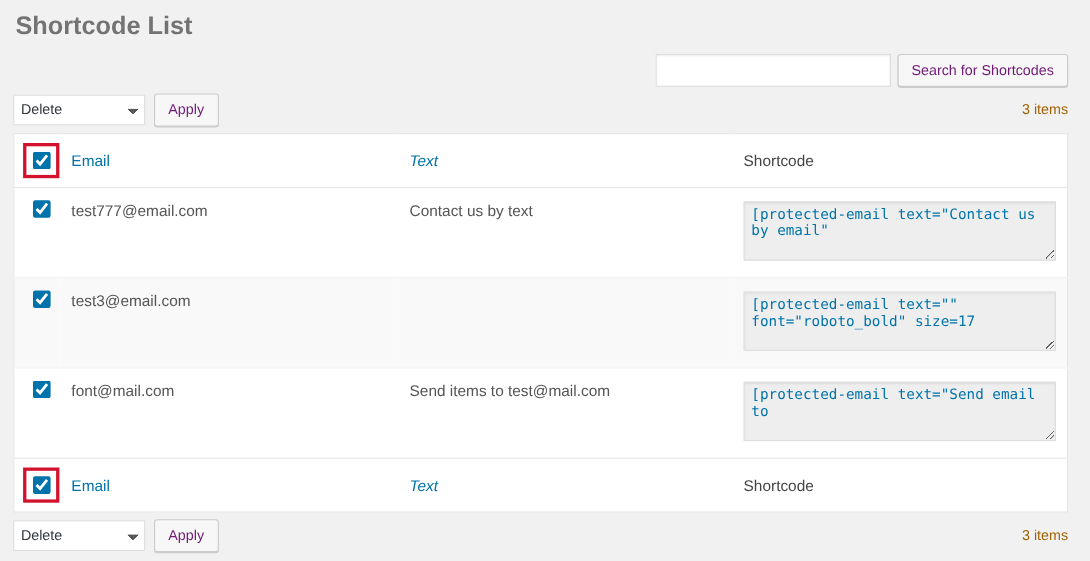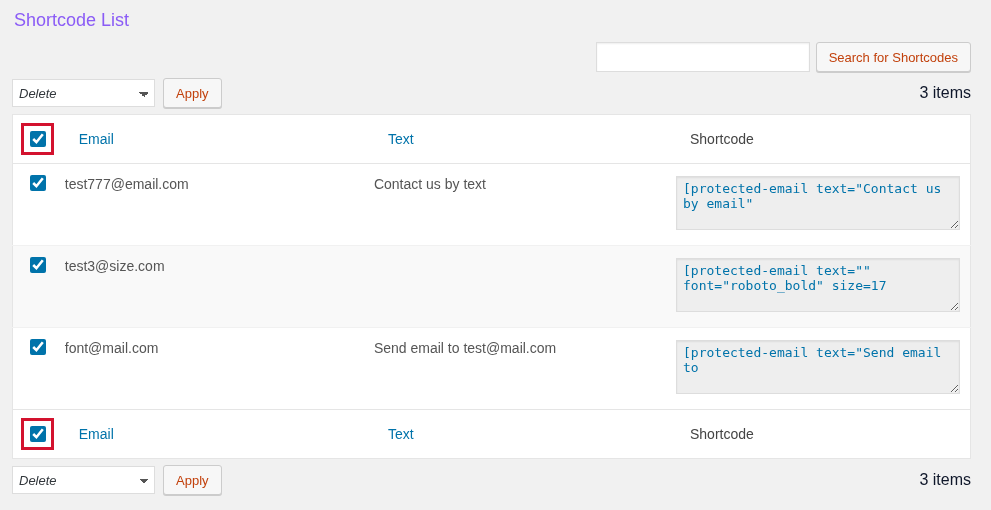--- a/index.html
+++ b/index.html
@@ -1,37 +1,37 @@
 <!DOCTYPE html>
 <html><head>
 <meta charset="utf-8">
 <style>
 html, body { margin:0; padding:0; font-family:"Segoe UI","Helvetica Neue",Arial,sans-serif; background:#f1f1f1; color:#444; }
 .wrap { padding:0 20px 10px 12px; width:991px; box-sizing:border-box; }
-h1 { font-size:18px; font-weight:400; margin:0; padding:9px 0 4px 2px; color:#8b5cf6; line-height:1.3; }
+h1 { font-size:23px; font-weight:700; margin:0; padding:9px 0 4px 2px; color:#737373; line-height:1.3; }
 .search-row { display:flex; justify-content:flex-end; gap:6px; margin:6px 0 4px 0; }
 .search-row input[type=text] { border:1px solid #ddd; box-shadow:inset 0 1px 2px rgba(0,0,0,0.07); height:28px; width:200px; padding:0 6px; background:#fff; font-size:13px; }
-.button { background:#f7f7f7; border:1px solid #ccc; color:#c2410c; padding:0 12px; height:30px; font-size:13px; cursor:pointer; border-radius:3px; box-shadow:0 1px 0 #ccc; }
+.button { background:#f7f7f7; border:1px solid #ccc; color:#701a75; padding:0 12px; height:30px; font-size:13px; cursor:pointer; border-radius:3px; box-shadow:0 1px 0 #ccc; }
 .tablenav { display:flex; justify-content:space-between; align-items:center; margin:6px 0; }
 .bulkactions { display:flex; gap:8px; align-items:center; }
-.bulkactions select { height:28px; border:1px solid #ddd; background:#fff; font-size:13px; padding:0 10px 0 6px; width:143px; appearance:none; background-image:linear-gradient(45deg,transparent 50%,#555 50%),linear-gradient(135deg,#555 50%,transparent 50%); background-position:right 10px top 12px, right 5px top 12px; background-size:5px 5px,5px 5px; background-repeat:no-repeat; color:#32373c;font-style:italic; }
-.items-count { font-size:16px; color:#0f172a; }
+.bulkactions select { height:28px; border:1px solid #ddd; background:#fff; font-size:13px; padding:0 10px 0 6px; width:120px; appearance:none; background-image:linear-gradient(45deg,transparent 50%,#555 50%),linear-gradient(135deg,#555 50%,transparent 50%); background-position:right 10px top 12px, right 5px top 12px; background-size:5px 5px,5px 5px; background-repeat:no-repeat; color:#32373c; }
+.items-count { font-size:13px; color:#a16207; }
 table.wp-list { width:100%; border-collapse:collapse; border-spacing:0; background:#fff; border:1px solid #e5e5e5; font-size:14px; }
-table.wp-list thead th, table.wp-list tfoot th { text-align:left; font-weight:400; padding:10px 24px; border-bottom:1px solid #e5e5e5; border-top:1px solid #e5e5e5; }
+table.wp-list thead th, table.wp-list tfoot th { text-align:left; font-weight:400; padding:10px 10px; border-bottom:1px solid #e5e5e5; border-top:1px solid #e5e5e5; }
 table.wp-list tfoot th { border-bottom:none; }
 table.wp-list thead th.sortable a, table.wp-list tfoot th.sortable a { color:#0073aa; text-decoration:none; }
 .check-col { width:34px; padding:8px 0 8px 8px !important; text-align:center; }
 input[type=checkbox] { width:16px; height:16px; cursor:pointer; accent-color:#0073aa; }
 table.wp-list tbody td { padding:12px 10px; vertical-align:top; border-top:1px solid #f1f1f1; color:#555; }
 table.wp-list tbody tr:nth-child(odd) { background:#fff; }
 table.wp-list tbody tr:nth-child(even) { background:#f9f9f9; }
 .highlight-box { display:inline-block; border:3px solid #d3122e; padding:2px; line-height:0; background:#fff; }
 textarea.shortcode { width:270px; height:44px; font-family:Consolas,Menlo,monospace; font-size:13px; color:#0073aa; background:#eee; border:1px solid #ddd; padding:4px 6px; resize:both; box-shadow:inset 0 1px 2px rgba(0,0,0,0.07); }
 .col-email { width:310px; }
-.col-text { width:310px; }
+.col-text { width:310px;font-style:italic; }
 </style>
 </head>
 <body>
 <div class="wrap">
 
 <h1>Shortcode List</h1>
 
 <div class="search-row">
   <input type="text" placeholder="" style="">
   <button class="button">Search for Shortcodes</button>
@@ -62,28 +62,28 @@
 </thead>
 <tbody>
   <tr>
     <td class="check-col"><input type="checkbox" checked="" style=""></td>
     <td>test777@email.com</td>
     <td>Contact us by text</td>
     <td><textarea class="shortcode" readonly="" style="">[protected-email text="Contact us by email"</textarea></td>
   </tr>
   <tr>
     <td class="check-col"><input type="checkbox" checked="" style=""></td>
-    <td>test3@size.com</td>
+    <td>test3@email.com</td>
     <td></td>
     <td><textarea class="shortcode" readonly="" style="">[protected-email text="" font="roboto_bold" size=17</textarea></td>
   </tr>
   <tr>
     <td class="check-col"><input type="checkbox" checked="" style=""></td>
     <td>font@mail.com</td>
-    <td>Send email to test@mail.com</td>
+    <td>Send items to test@mail.com</td>
     <td><textarea class="shortcode" readonly="" style="">[protected-email text="Send email to</textarea></td>
   </tr>
 </tbody>
 <tfoot>
   <tr>
     <th class="check-col">
       <span class="highlight-box">
         <input type="checkbox" checked="" style="">
       </span>
     </th>

